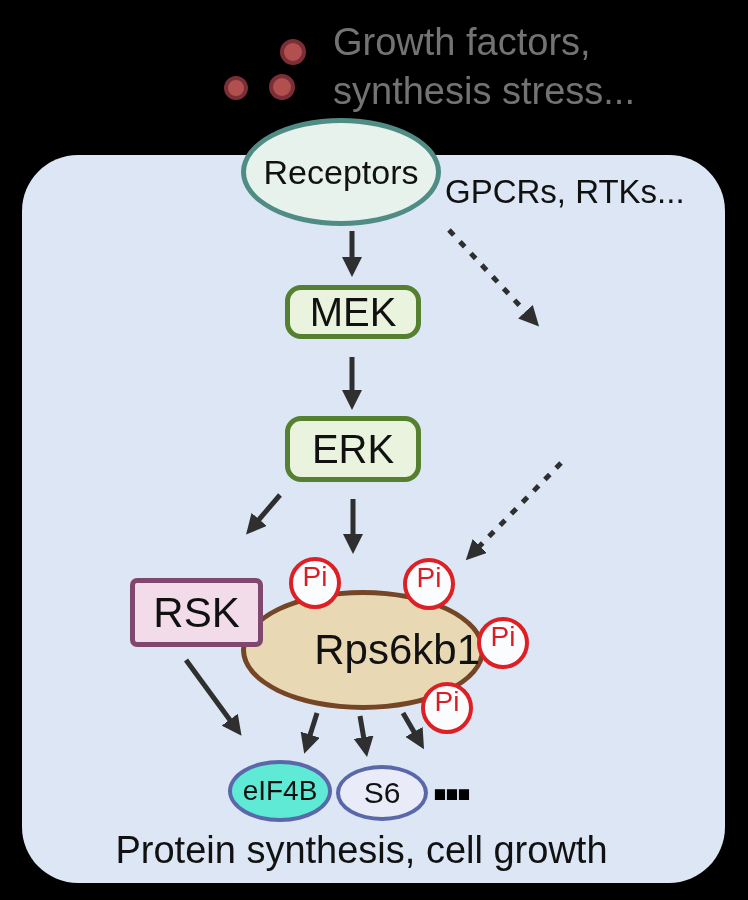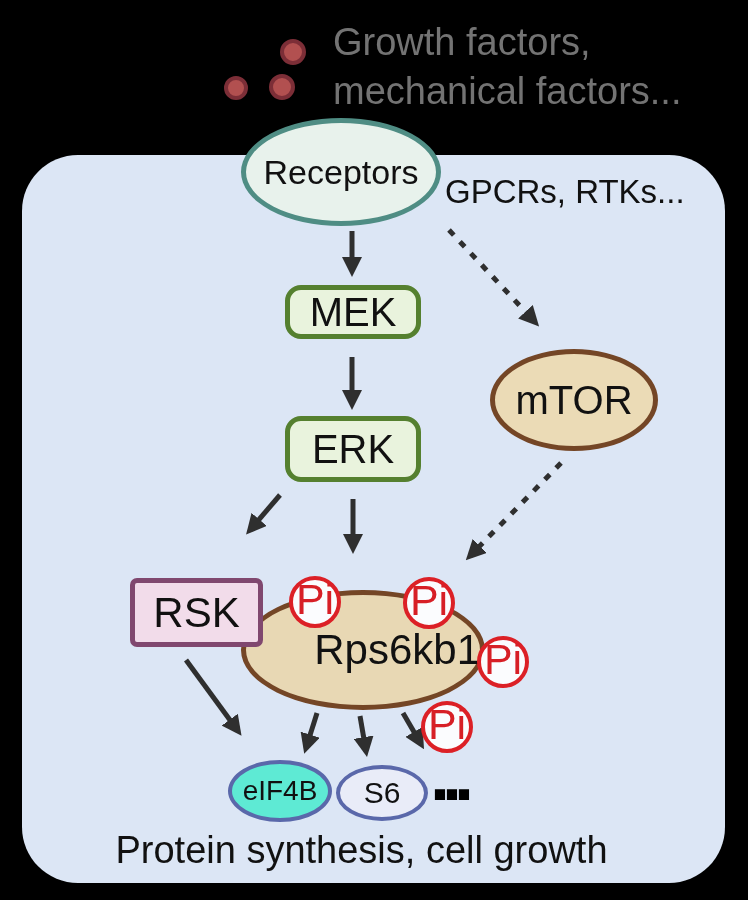--- a/index.html
+++ b/index.html
@@ -26,22 +26,22 @@
            border:5px solid #744626;border-radius:50%;font-size:42px;z-index:3;justify-content:flex-end;}
   #rsk{left:130px;top:578px;width:133px;height:69px;background:#f2dcea;
        border:5px solid #80486f;border-radius:7px;font-size:42px;z-index:4;}
   #eif4b{left:228px;top:760px;width:104px;height:62px;background:#5eead4;
          border:4px solid #5a68aa;border-radius:50%;font-size:28px;}
   #s6{left:336px;top:765px;width:92px;height:56px;background:#e9ecf8;
       border:4px solid #5a68aa;border-radius:50%;font-size:30px;text-align:right;}
 
   .pi-badge{position:absolute;width:52px;height:52px;border-radius:50%;
             background:#fbfcfe;border:4px solid #dc2026;color:#d71f26;
-            display:flex;align-items:flex-end;justify-content:center;
-            font-size:43px;box-sizing:border-box;z-index:5;margin-top:19px;}
+            display:flex;align-items:flex-start;justify-content:center;
+            font-size:28px;box-sizing:border-box;z-index:5;}
   #pi1{left:289px;top:557px;} #pi2{left:403px;top:558px;}
   #pi3{left:477px;top:617px;} #pi4{left:421px;top:682px;}
 
   .stimulus-text{position:absolute;left:333px;top:18px;color:#737373;
                  font-size:38px;line-height:49px;font-weight:500;z-index:3;}
   .stimulus-text span{display:block;}
   .ligand-dot{position:absolute;border-radius:50%;background:#b25050;
               border:4px solid #7c2e37;box-sizing:border-box;z-index:3;}
   #dot-a{left:280px;top:39px;width:26px;height:26px;}
   #dot-b{left:224px;top:76px;width:24px;height:24px;}
@@ -58,21 +58,21 @@
 
 <div class="canvas">
 
   <div class="cell"></div>
 
   <div class="ligand-dot" id="dot-a"></div>
   <div class="ligand-dot" id="dot-b"></div>
   <div class="ligand-dot" id="dot-c"></div>
   <div class="stimulus-text">
     <span>Growth factors,</span>
-    <span>mechanical factors...</span>
+    <span>synthesis stress...</span>
   </div>
 
   <svg class="arrow-layer" viewBox="0 0 748 900" xmlns="http://www.w3.org/2000/svg">
     <defs>
       <marker id="ah" viewBox="0 0 10 10" refX="7" refY="5" markerWidth="4" markerHeight="4" markerUnits="strokeWidth" orient="auto">
         <path d="M0,0 L10,5 L0,10 z" fill="#2f2f2f"></path>
       </marker>
     </defs>
     <path d="M352 231 L352 271" stroke="#2f2f2f" stroke-width="5" fill="none" marker-end="url(#ah)"></path>
     <path d="M352 357 L352 404" stroke="#2f2f2f" stroke-width="5" fill="none" marker-end="url(#ah)"></path>
@@ -89,23 +89,20 @@
   <div class="node" id="receptors">
     <span>Receptors</span>
   </div>
   <div class="receptor-note">GPCRs, RTKs...</div>
 
   <div class="node" id="mek">
     <span>MEK</span>
   </div>
   <div class="node" id="erk">
     <span>ERK</span>
-  </div>
-  <div class="node" id="mtor">
-    <span>mTOR</span>
   </div>
   <div class="node" id="rps6kb1">
     <span>Rps6kb1</span>
   </div>
   <div class="node" id="rsk">
     <span>RSK</span>
   </div>
 
   <div class="pi-badge" id="pi1">
     <span>Pi</span>

